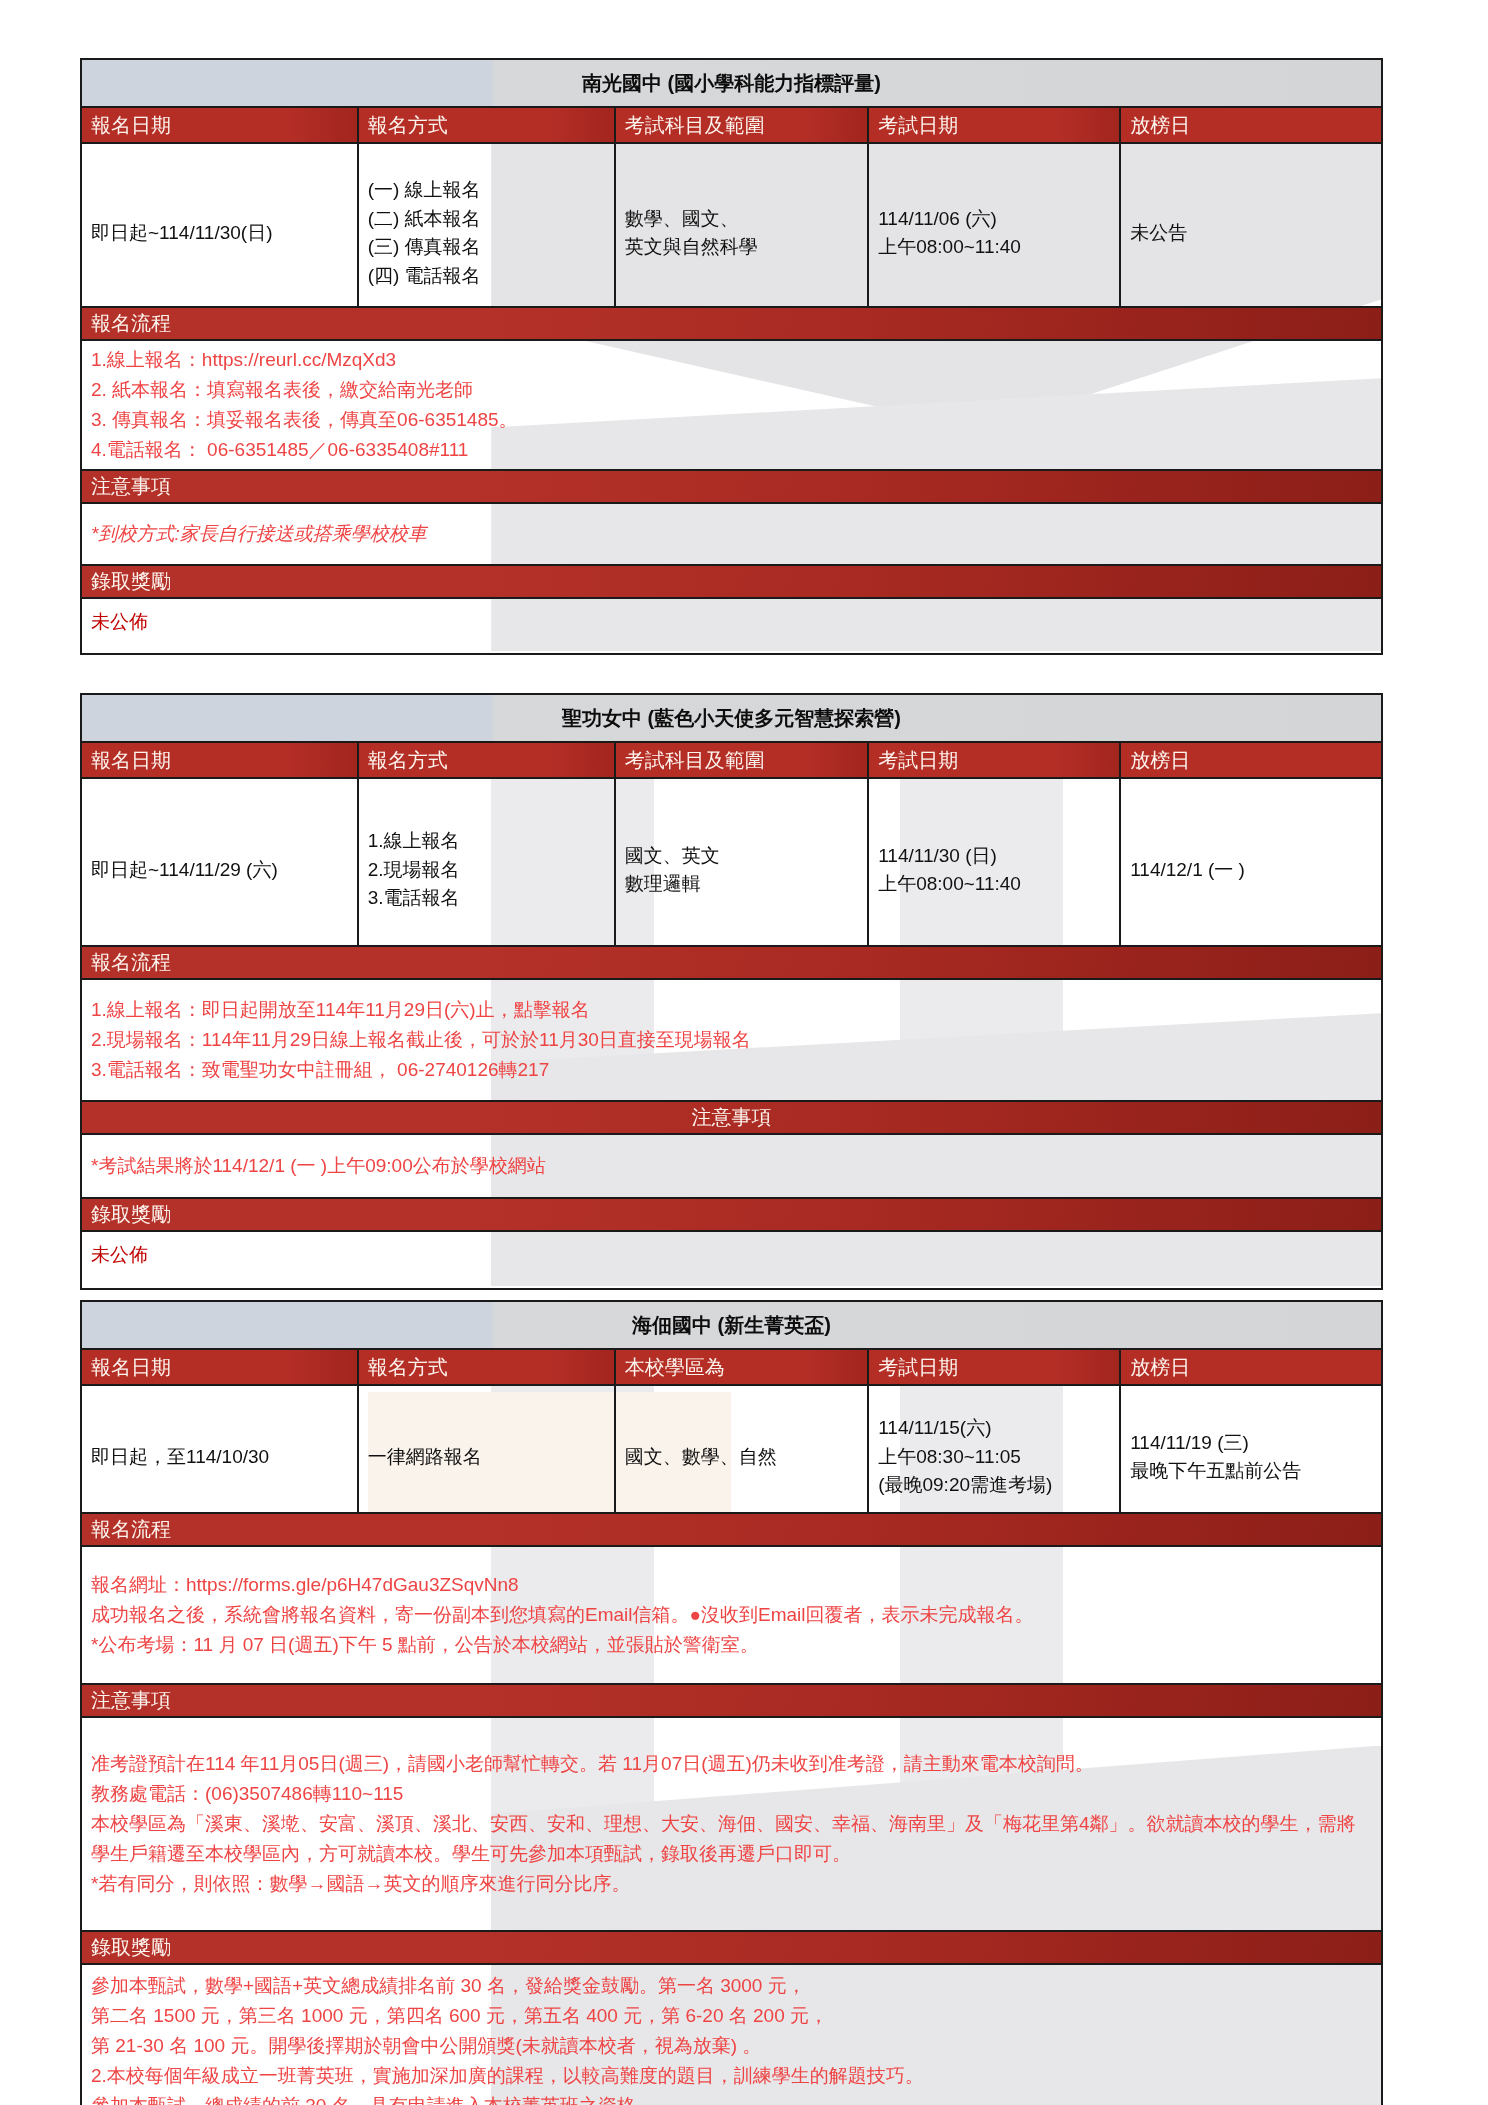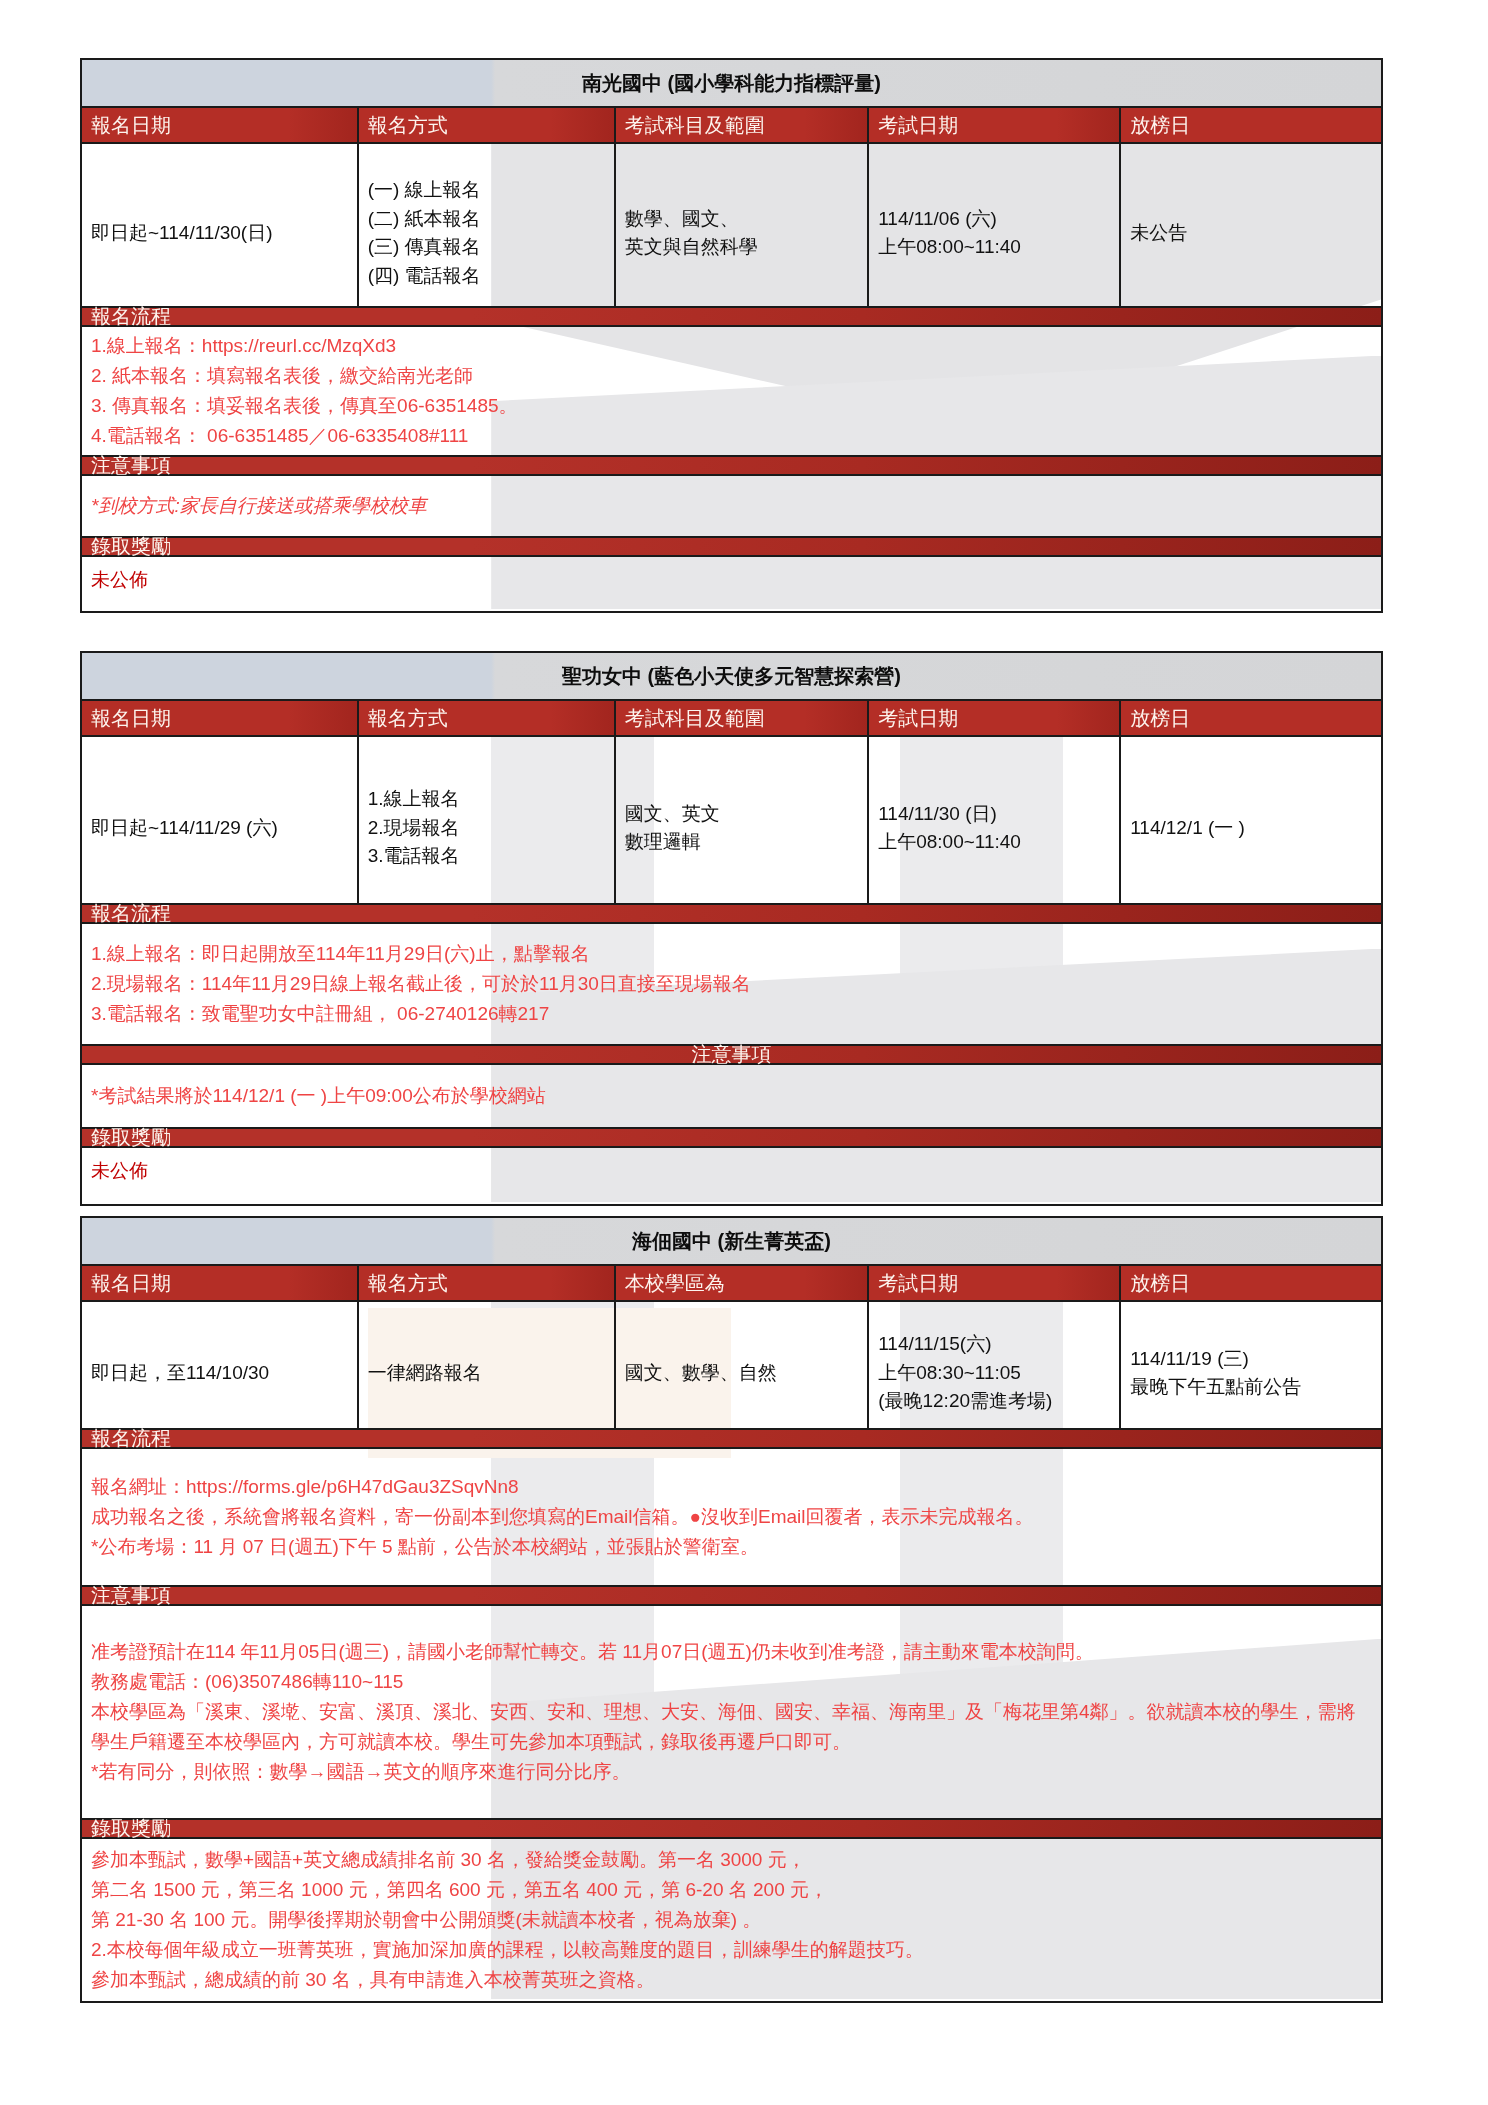--- a/index.html
+++ b/index.html
@@ -42,21 +42,21 @@
   .data .cell{
     background:transparent;font-size:19px;line-height:1.5;display:flex;align-items:center;
     padding:22px 8px 6px 9px;border-right:2px solid #1a1a1a;box-sizing:border-box;color:#111;
   }
   .data .cell:last-child{border-right:none;}
   .t1 .data .cell{min-height:162px;}
   .t2 .data .cell{min-height:166px;}
   .t3 .data .cell{min-height:126px;}
   
   .banner{
-    position:relative;z-index:1;height:21px;display:flex;align-items:center;
+    position:relative;z-index:1;height:35px;display:flex;align-items:center;
     padding-left:9px;box-sizing:border-box;
     background:linear-gradient(100deg,#b43129 30%,#a82a22 60%,#8c1e18 100%);
     border-top:2px solid #1a1a1a;border-bottom:2px solid #1a1a1a;
     color:#fdf4ee;font-size:20px;
   }
   .banner.center{justify-content:center;padding-left:0;}
   
   .sec{
     position:relative;z-index:1;display:flex;align-items:center;
     padding:8px 10px 8px 9px;box-sizing:border-box;font-size:19px;line-height:1.58;color:#ef4444;
@@ -175,21 +175,21 @@
       <div class="cell">本校學區為</div>
       <div class="cell">考試日期</div>
       <div class="cell">放榜日</div>
     </div>
     <div class="grid data">
       <div class="cell pre">即日起，至114/10/30</div>
       <div class="cell pre">一律網路報名</div>
       <div class="cell pre">國文、數學、自然</div>
       <div class="cell pre">114/11/15(六)
 上午08:30~11:05
-(最晚12:20需進考場)</div>
+(最晚09:20需進考場)</div>
       <div class="cell pre">114/11/19 (三)
 最晚下午五點前公告</div>
     </div>
     <div class="banner">
       <span>報名流程</span>
     </div>
     <div class="sec c-flow pre">報名網址：https://forms.gle/p6H47dGau3ZSqvNn8
 成功報名之後，系統會將報名資料，寄一份副本到您填寫的Email信箱。●沒收到Email回覆者，表示未完成報名。
 *公布考場：11 月 07 日(週五)下午 5 點前，公告於本校網站，並張貼於警衛室。</div>
     <div class="banner">

